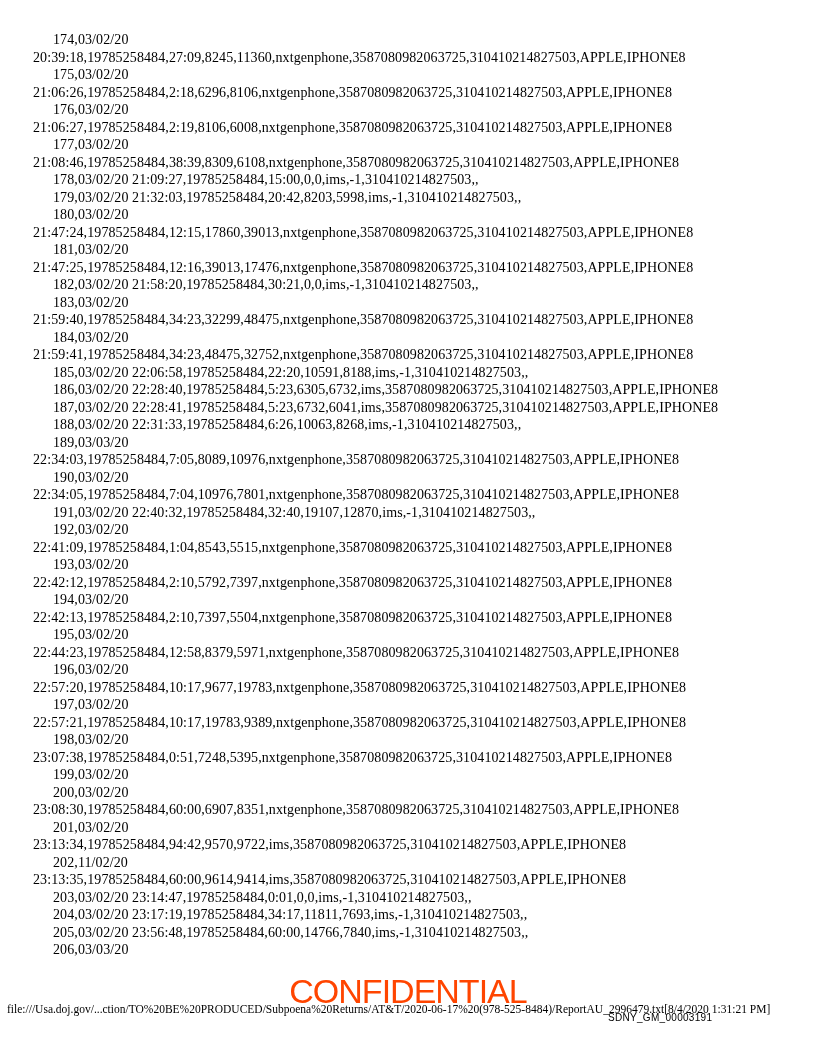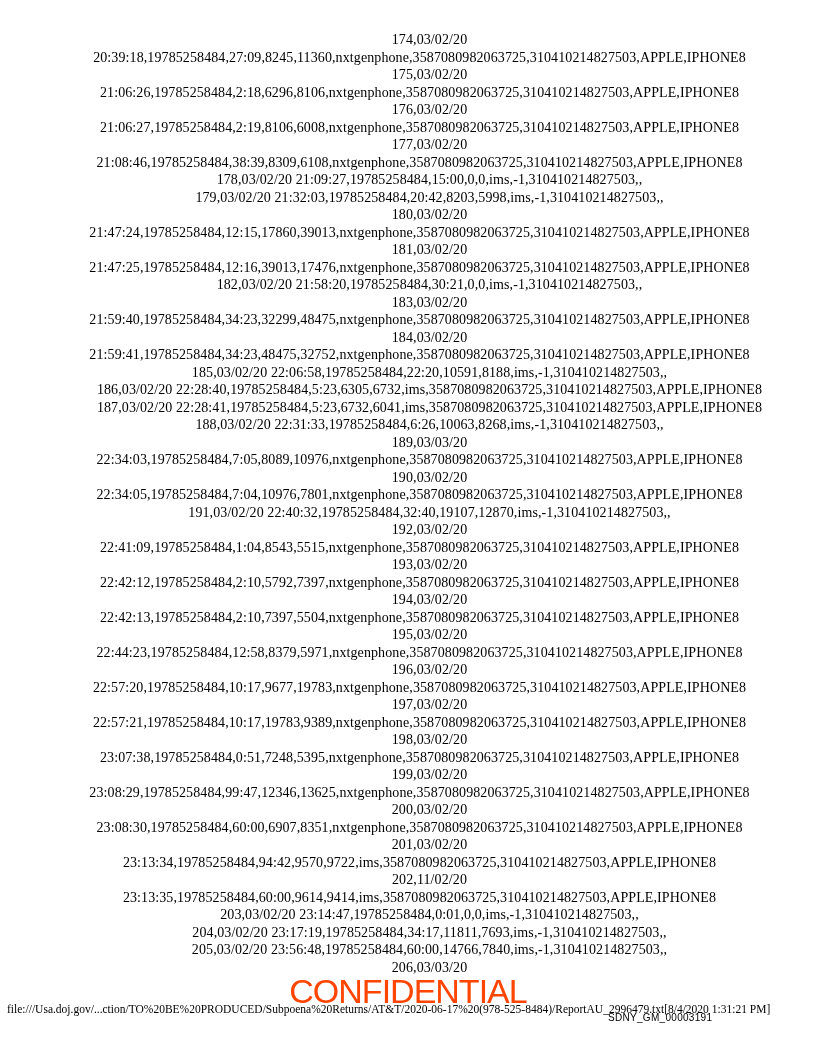--- a/index.html
+++ b/index.html
@@ -18,21 +18,20 @@
   }
   .text-block {
     position: absolute;
     top: 31px;
     left: 33px;
     right: 10px;
     font-size: 14px;
     line-height: 17.5px;
     white-space: nowrap;
     letter-spacing: 0.1px;
-    text-align: center;
   }
   .line { height: 17.5px; }
   .line.indent { padding-left: 20px; }
   .bates-top {
     position: absolute;
     top: 1012px;
     left: 608px;
     font-family: "Liberation Sans", sans-serif;
     font-size: 10px;
     letter-spacing: 0.3px;
@@ -108,21 +107,20 @@
       <div class="line">22:42:13,19785258484,2:10,7397,5504,nxtgenphone,3587080982063725,310410214827503,APPLE,IPHONE8</div>
       <div class="line indent">195,03/02/20</div>
       <div class="line">22:44:23,19785258484,12:58,8379,5971,nxtgenphone,3587080982063725,310410214827503,APPLE,IPHONE8</div>
       <div class="line indent">196,03/02/20</div>
       <div class="line">22:57:20,19785258484,10:17,9677,19783,nxtgenphone,3587080982063725,310410214827503,APPLE,IPHONE8</div>
       <div class="line indent">197,03/02/20</div>
       <div class="line">22:57:21,19785258484,10:17,19783,9389,nxtgenphone,3587080982063725,310410214827503,APPLE,IPHONE8</div>
       <div class="line indent">198,03/02/20</div>
       <div class="line">23:07:38,19785258484,0:51,7248,5395,nxtgenphone,3587080982063725,310410214827503,APPLE,IPHONE8</div>
       <div class="line indent">199,03/02/20</div>
-      <div class="line">23:08:29,19785258484,99:47,12346,13625,nxtgenphone,3587080982063725,310410214827503,APPLE,IPHONE8</div>
       <div class="line indent">200,03/02/20</div>
       <div class="line">23:08:30,19785258484,60:00,6907,8351,nxtgenphone,3587080982063725,310410214827503,APPLE,IPHONE8</div>
       <div class="line indent">201,03/02/20</div>
       <div class="line">23:13:34,19785258484,94:42,9570,9722,ims,3587080982063725,310410214827503,APPLE,IPHONE8</div>
       <div class="line indent">202,11/02/20</div>
       <div class="line">23:13:35,19785258484,60:00,9614,9414,ims,3587080982063725,310410214827503,APPLE,IPHONE8</div>
       <div class="line indent">203,03/02/20 23:14:47,19785258484,0:01,0,0,ims,-1,310410214827503,,</div>
       <div class="line indent">204,03/02/20 23:17:19,19785258484,34:17,11811,7693,ims,-1,310410214827503,,</div>
       <div class="line indent">205,03/02/20 23:56:48,19785258484,60:00,14766,7840,ims,-1,310410214827503,,</div>
       <div class="line indent">206,03/03/20</div>

